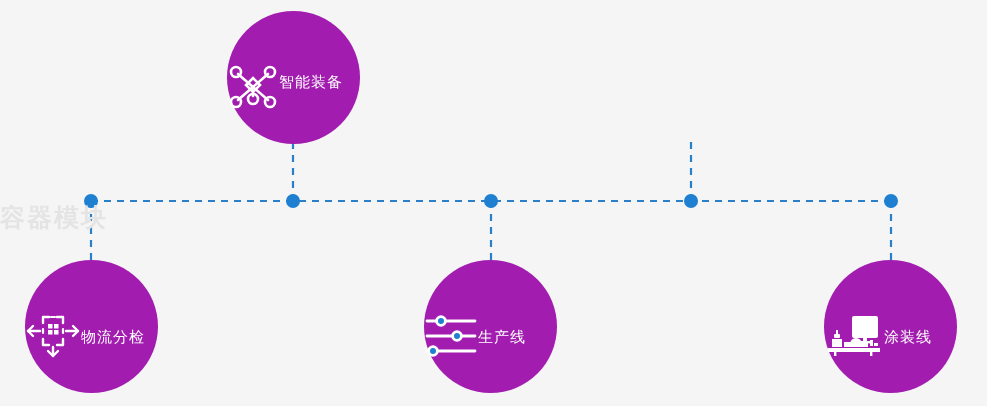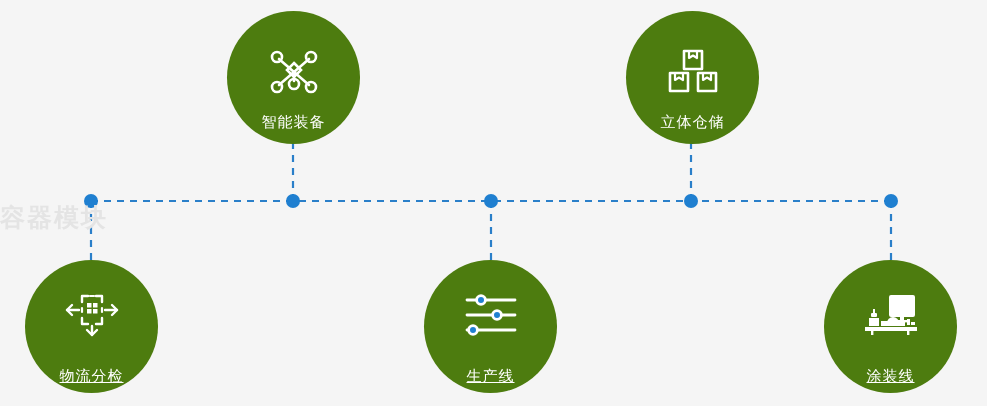--- a/index.html
+++ b/index.html
@@ -43,25 +43,25 @@
     left: 0;
     top: 0;
     width: 987px;
     height: 406px;
   }
 
   
   .node {
     position: absolute;
     border-radius: 50%;
-    background: #4d7c0f;
+    background: #a21caf;
     display: flex;
-    flex-direction: column;
+    flex-direction: row;
     align-items: center;
-    justify-content: center;
+    justify-content: flex-start;
     box-sizing: border-box;
   }
   .node .icon-wrap {
     display: flex;
     align-items: center;
     justify-content: center;
   }
   .node .node-label {
     color: #ffffff;
     font-size: 15px;
@@ -90,21 +90,20 @@
     width: 133px;
     height: 133px;
     top: 260px;
   }
   .node.bottom .icon-wrap {
     height: 60px;
     padding-top: 18px;
   }
   .node.bottom .node-label {
     margin-top: 22px;
-    text-decoration: underline;
   }
 
   .n-smart     { left: 227px; }
   .n-storage   { left: 626px; }
   .n-sorting   { left: 25px;  }
   .n-prodline  { left: 424px; }
   .n-painting  { left: 824px; }
 
   svg.glyph { display:block; }
 </style>
@@ -145,33 +144,20 @@
         <circle cx="9" cy="8" r="5"></circle>
         <circle cx="43" cy="8" r="5"></circle>
         <circle cx="9" cy="38" r="5"></circle>
         <circle cx="43" cy="38" r="5"></circle>
         <circle cx="26" cy="35" r="5"></circle>
       </svg>
     </div>
     <div class="node-label">智能装备</div>
   </div>
 
-  <div class="node top n-storage">
-    <div class="icon-wrap">
-      <svg class="glyph" width="50" height="46" viewBox="0 0 50 46" xmlns="http://www.w3.org/2000/svg" fill="none" stroke="#ffffff" stroke-width="2.6" stroke-linejoin="round">
-        <rect x="16" y="2" width="18" height="18"></rect>
-        <path d="M21 2 L21 9 L25 6.5 L29 9 L29 2" stroke-width="2.2"></path>
-        <rect x="2" y="24" width="18" height="18"></rect>
-        <path d="M7 24 L7 31 L11 28.5 L15 31 L15 24" stroke-width="2.2"></path>
-        <rect x="30" y="24" width="18" height="18"></rect>
-        <path d="M35 24 L35 31 L39 28.5 L43 31 L43 24" stroke-width="2.2"></path>
-      </svg>
-    </div>
-    <div class="node-label">立体仓储</div>
-  </div>
 
   <div class="node bottom n-sorting">
     <div class="icon-wrap">
       <svg class="glyph" width="56" height="46" viewBox="0 0 56 46" xmlns="http://www.w3.org/2000/svg" fill="none" stroke="#ffffff" stroke-width="2.4" stroke-linecap="round" stroke-linejoin="round">
 
         <path d="M18 10 L18 4 L24 4"></path>
         <path d="M32 4 L38 4 L38 10"></path>
         <path d="M38 26 L38 32 L32 32"></path>
         <path d="M24 32 L18 32 L18 26"></path>
         <path d="M26 4 L30 4" stroke-width="2.2"></path>

